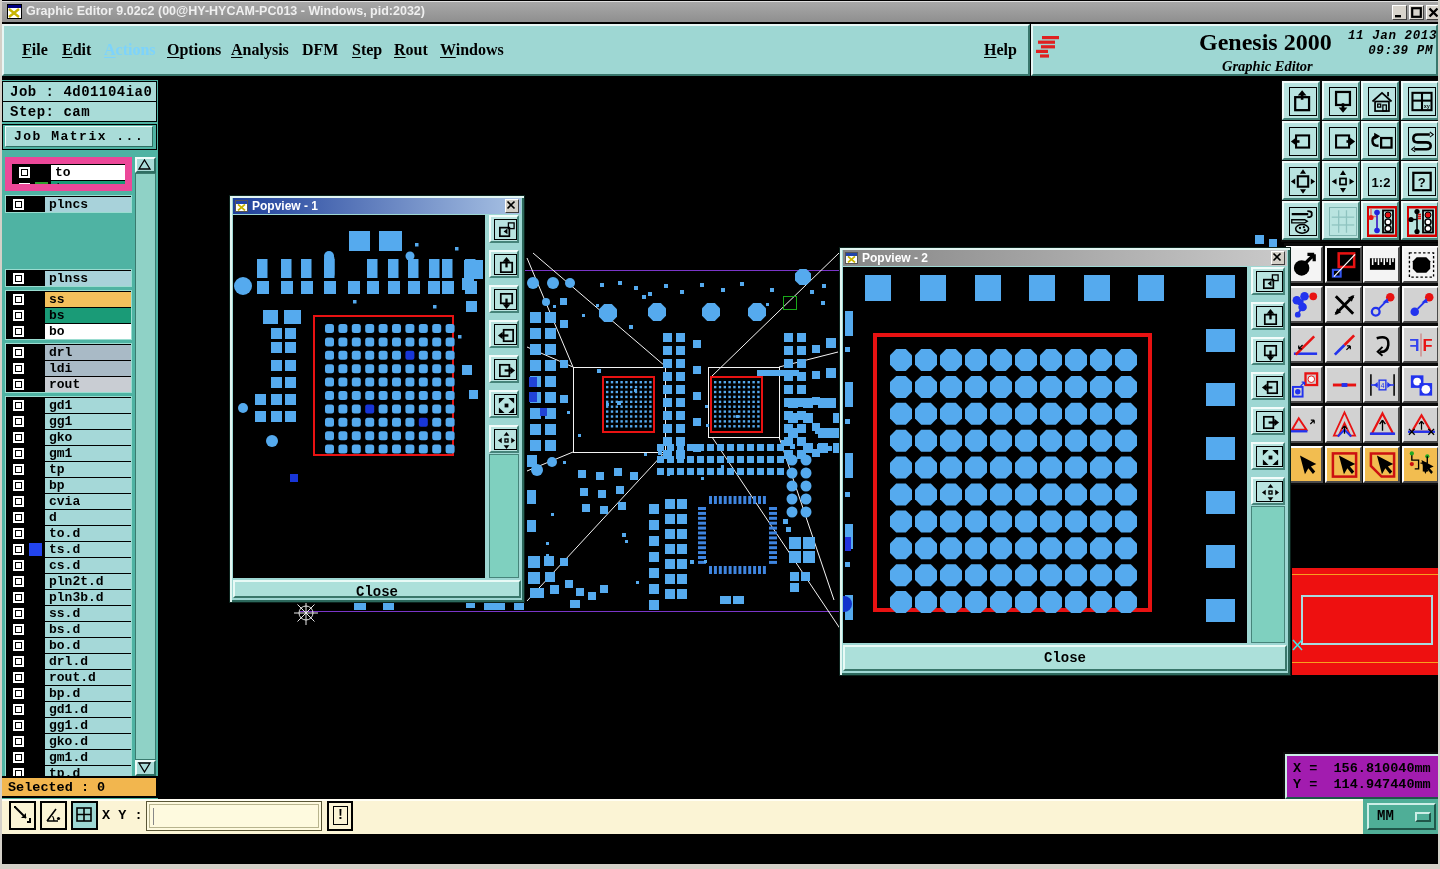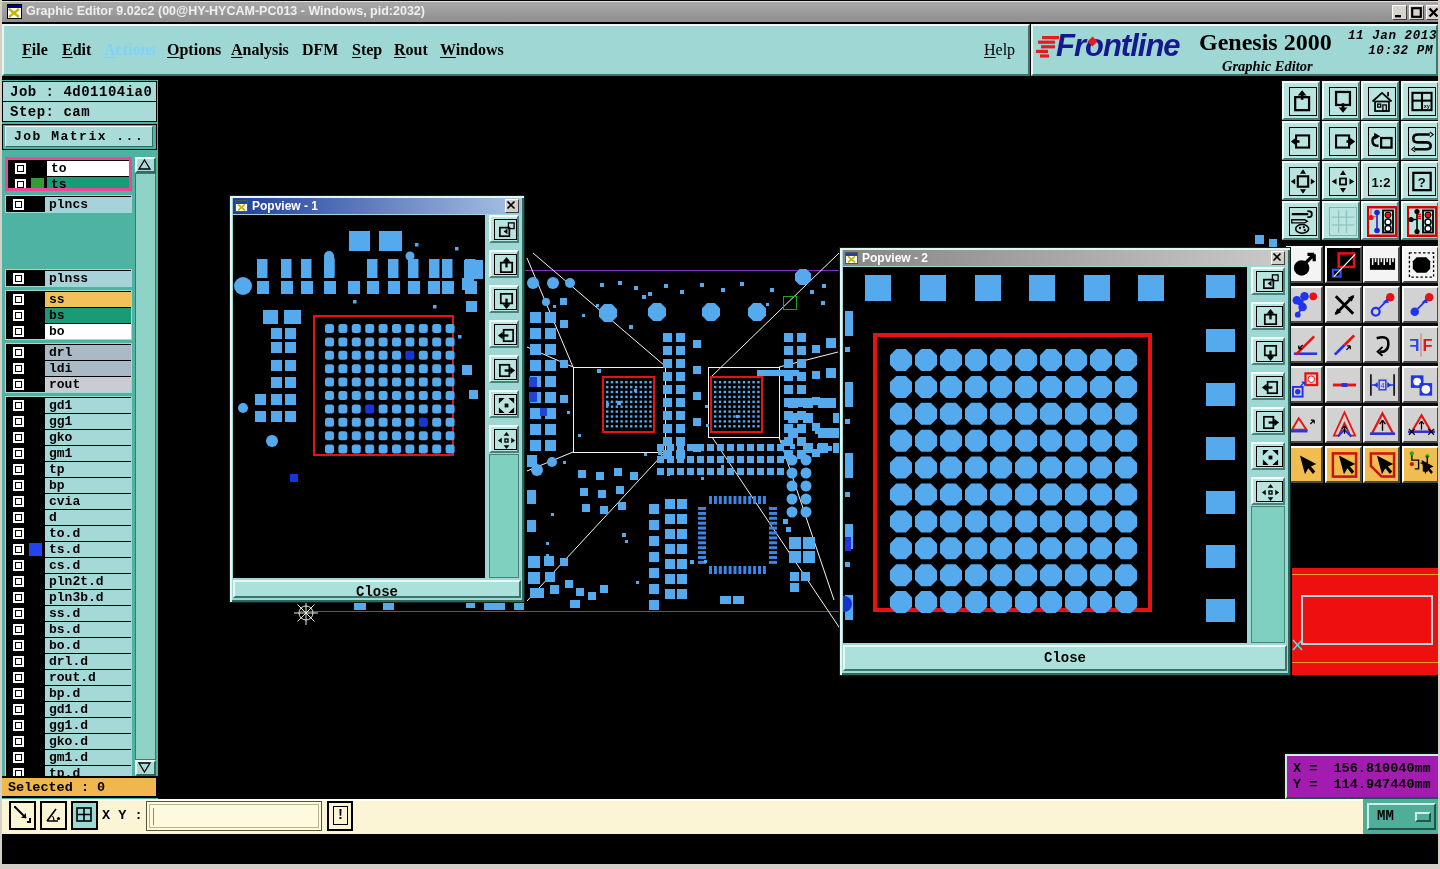--- a/index.html
+++ b/index.html
@@ -41,46 +41,45 @@
 <div class="" style="left:1031px;top:24px;width:407px;height:52px;background:#9ed7d3;border-top:2px solid #e8f6f4;border-left:2px solid #e8f6f4;border-right:2px solid #38766c;border-bottom:2px solid #38766c;z-index:10;"></div>
 <div class="" style="left:22px;top:41px;width:90px;height:20px;font-family:'Liberation Serif',serif;font-weight:bold;font-size:16px;color:#000;z-index:11;"><span style="text-decoration:underline;text-underline-offset:2px;">F</span>ile</div>
 <div class="" style="left:62px;top:41px;width:90px;height:20px;font-family:'Liberation Serif',serif;font-weight:bold;font-size:16px;color:#000;z-index:11;"><span style="text-decoration:underline;text-underline-offset:2px;">E</span>dit</div>
 <div class="" style="left:104px;top:41px;width:90px;height:20px;font-family:'Liberation Serif',serif;font-weight:bold;font-size:16px;color:#7dd3fc;z-index:11;"><span style="text-decoration:underline;text-underline-offset:2px;">A</span>ctions</div>
 <div class="" style="left:167px;top:41px;width:90px;height:20px;font-family:'Liberation Serif',serif;font-weight:bold;font-size:16px;color:#000;z-index:11;"><span style="text-decoration:underline;text-underline-offset:2px;">O</span>ptions</div>
 <div class="" style="left:231px;top:41px;width:90px;height:20px;font-family:'Liberation Serif',serif;font-weight:bold;font-size:16px;color:#000;z-index:11;"><span style="text-decoration:underline;text-underline-offset:2px;">A</span>nalysis</div>
 <div class="" style="left:302px;top:41px;width:90px;height:20px;font-family:'Liberation Serif',serif;font-weight:bold;font-size:16px;color:#000;z-index:11;">DFM</div>
 <div class="" style="left:352px;top:41px;width:90px;height:20px;font-family:'Liberation Serif',serif;font-weight:bold;font-size:16px;color:#000;z-index:11;"><span style="text-decoration:underline;text-underline-offset:2px;">S</span>tep</div>
 <div class="" style="left:394px;top:41px;width:90px;height:20px;font-family:'Liberation Serif',serif;font-weight:bold;font-size:16px;color:#000;z-index:11;"><span style="text-decoration:underline;text-underline-offset:2px;">R</span>out</div>
 <div class="" style="left:440px;top:41px;width:90px;height:20px;font-family:'Liberation Serif',serif;font-weight:bold;font-size:16px;color:#000;z-index:11;"><span style="text-decoration:underline;text-underline-offset:2px;">W</span>indows</div>
-<div class="" style="left:984px;top:41px;width:90px;height:20px;font-family:'Liberation Serif',serif;font-weight:normal;font-size:16px;color:#000;z-index:11;"><span style="text-decoration:underline;text-underline-offset:2px;">H</span>elp</div>
+<div class="" style="left:984px;top:41px;width:90px;height:20px;font-family:'Liberation Serif',serif;font-weight:bold;font-size:16px;color:#000;z-index:11;"><span style="text-decoration:underline;text-underline-offset:2px;">H</span>elp</div>
 <div class="" style="left:1036px;top:36px;width:26px;height:22px;z-index:11;">
       <svg width="26" height="22" viewBox="0 0 26 22">
         <g fill="#e02020">
           <rect x="6" y="0" width="17" height="3.2"></rect>
           <rect x="2" y="4.6" width="17" height="3.2"></rect>
           <rect x="5" y="9.2" width="14" height="3.2"></rect>
           <rect x="0" y="13.8" width="12" height="3.2"></rect>
           <rect x="4" y="18.4" width="9" height="3.2"></rect>
         </g>
       </svg>
     </div>
-<div class="" style="left:1056px;top:28px;width:150px;height:34px;color:#16188e;font-weight:bold;font-style:italic;font-size:31px;z-index:11;letter-spacing:-1px;">Fr<span style="position:relative;">o<span style="position:absolute;left:4px;top:10px;width:7px;height:7px;background:#e02020;transform:rotate(45deg);"></span></span>ntline</div>
 <div class="" style="left:1199px;top:29px;width:140px;height:26px;font-family:'Liberation Serif',serif;font-weight:bold;font-size:24px;color:#000;z-index:11;">Genesis 2000</div>
 <div class="" style="left:1337px;top:29px;width:100px;height:14px;font-family:'Liberation Mono',monospace;font-weight:bold;font-style:italic;font-size:12.5px;color:#000;z-index:11;letter-spacing:0.6px;text-align:right;">11 Jan 2013</div>
-<div class="" style="left:1345px;top:44px;width:88px;height:14px;font-family:'Liberation Mono',monospace;font-weight:bold;font-style:italic;font-size:12.5px;color:#000;z-index:11;letter-spacing:0.6px;text-align:right;">10:32 PM</div>
+<div class="" style="left:1345px;top:44px;width:88px;height:14px;font-family:'Liberation Mono',monospace;font-weight:bold;font-style:italic;font-size:12.5px;color:#000;z-index:11;letter-spacing:0.6px;text-align:right;">09:39 PM</div>
 <div class="" style="left:1222px;top:58px;width:120px;height:16px;font-family:'Liberation Serif',serif;font-weight:bold;font-style:italic;font-size:14.5px;color:#000;z-index:11;">Graphic Editor</div>
 <div class="" style="left:0px;top:80px;width:158px;height:720px;background:#4fb3a3;z-index:20;"></div>
 <div class="" style="left:2px;top:81px;width:155px;height:40px;background:#a9dcd8;border:1px solid #000;"></div>
 <div class="" style="left:2px;top:81px;width:155px;height:21px;background:#a9dcd8;border:1px solid #000;font-family:'Liberation Mono',monospace;font-weight:bold;font-size:14px;letter-spacing:0.5px;color:#000;padding:2px 0 0 7px;z-index:21;">Job : 4d01104ia0</div>
 <div class="" style="left:2px;top:101px;width:155px;height:21px;background:#a9dcd8;border:1px solid #000;font-family:'Liberation Mono',monospace;font-weight:bold;font-size:14px;letter-spacing:0.5px;color:#000;padding:2px 0 0 7px;z-index:21;">Step: cam</div>
 <div class="" style="left:2px;top:124px;width:155px;height:26px;background:#4fb3a3;border:1px solid #000;z-index:21;">
       <div class="" style="left:2px;top:1px;width:148px;height:21px;background:#a9dcd8;border-top:1px solid #f0fcfa;border-left:1px solid #f0fcfa;border-bottom:1px solid #2e6e62;border-right:1px solid #2e6e62;font-family:'Liberation Mono',monospace;font-weight:bold;font-size:13px;letter-spacing:1.5px;color:#000;padding:2px 0 0 8px;">Job Matrix ...</div>
     </div>
 <div class="" style="left:0px;top:80px;width:158px;height:697px;z-index:21;background:transparent;overflow:hidden;">
-      <div class="" style="left:5px;top:77px;width:127px;height:34px;background:#000;border:3px solid #ec4899;overflow:hidden;">
+      <div class="" style="left:5px;top:77px;width:127px;height:34px;background:#000;border:7px solid #ec4899;overflow:hidden;">
         <div class="" style="left:6px;top:2px;width:13px;height:13px;background:#fff;border:1px solid #000;">
           <div style="left:2px;top:2px;width:7px;height:7px;border:1.5px solid #000;background:#fff;"></div>
         </div>
         <div class="" style="left:23px;top:2px;width:13px;height:13px;background:#000;"></div>
         <div class="" style="left:39px;top:1px;width:86px;height:15px;background:#ffffff;font-family:'Liberation Mono',monospace;font-weight:bold;font-size:13px;color:#000;padding:0 0 0 4px;line-height:15px;">to</div>
         <div class="" style="left:6px;top:18px;width:13px;height:13px;background:#fff;border:1px solid #000;">
           <div style="left:2px;top:2px;width:7px;height:7px;border:1.5px solid #000;background:#fff;"></div>
         </div>
         <div class="" style="left:23px;top:18px;width:13px;height:13px;background:#2fa02f;"></div>
         <div class="" style="left:39px;top:17px;width:86px;height:15px;background:#1a9b77;font-family:'Liberation Mono',monospace;font-weight:bold;font-size:13px;color:#000;padding:0 0 0 4px;line-height:15px;">ts</div>

